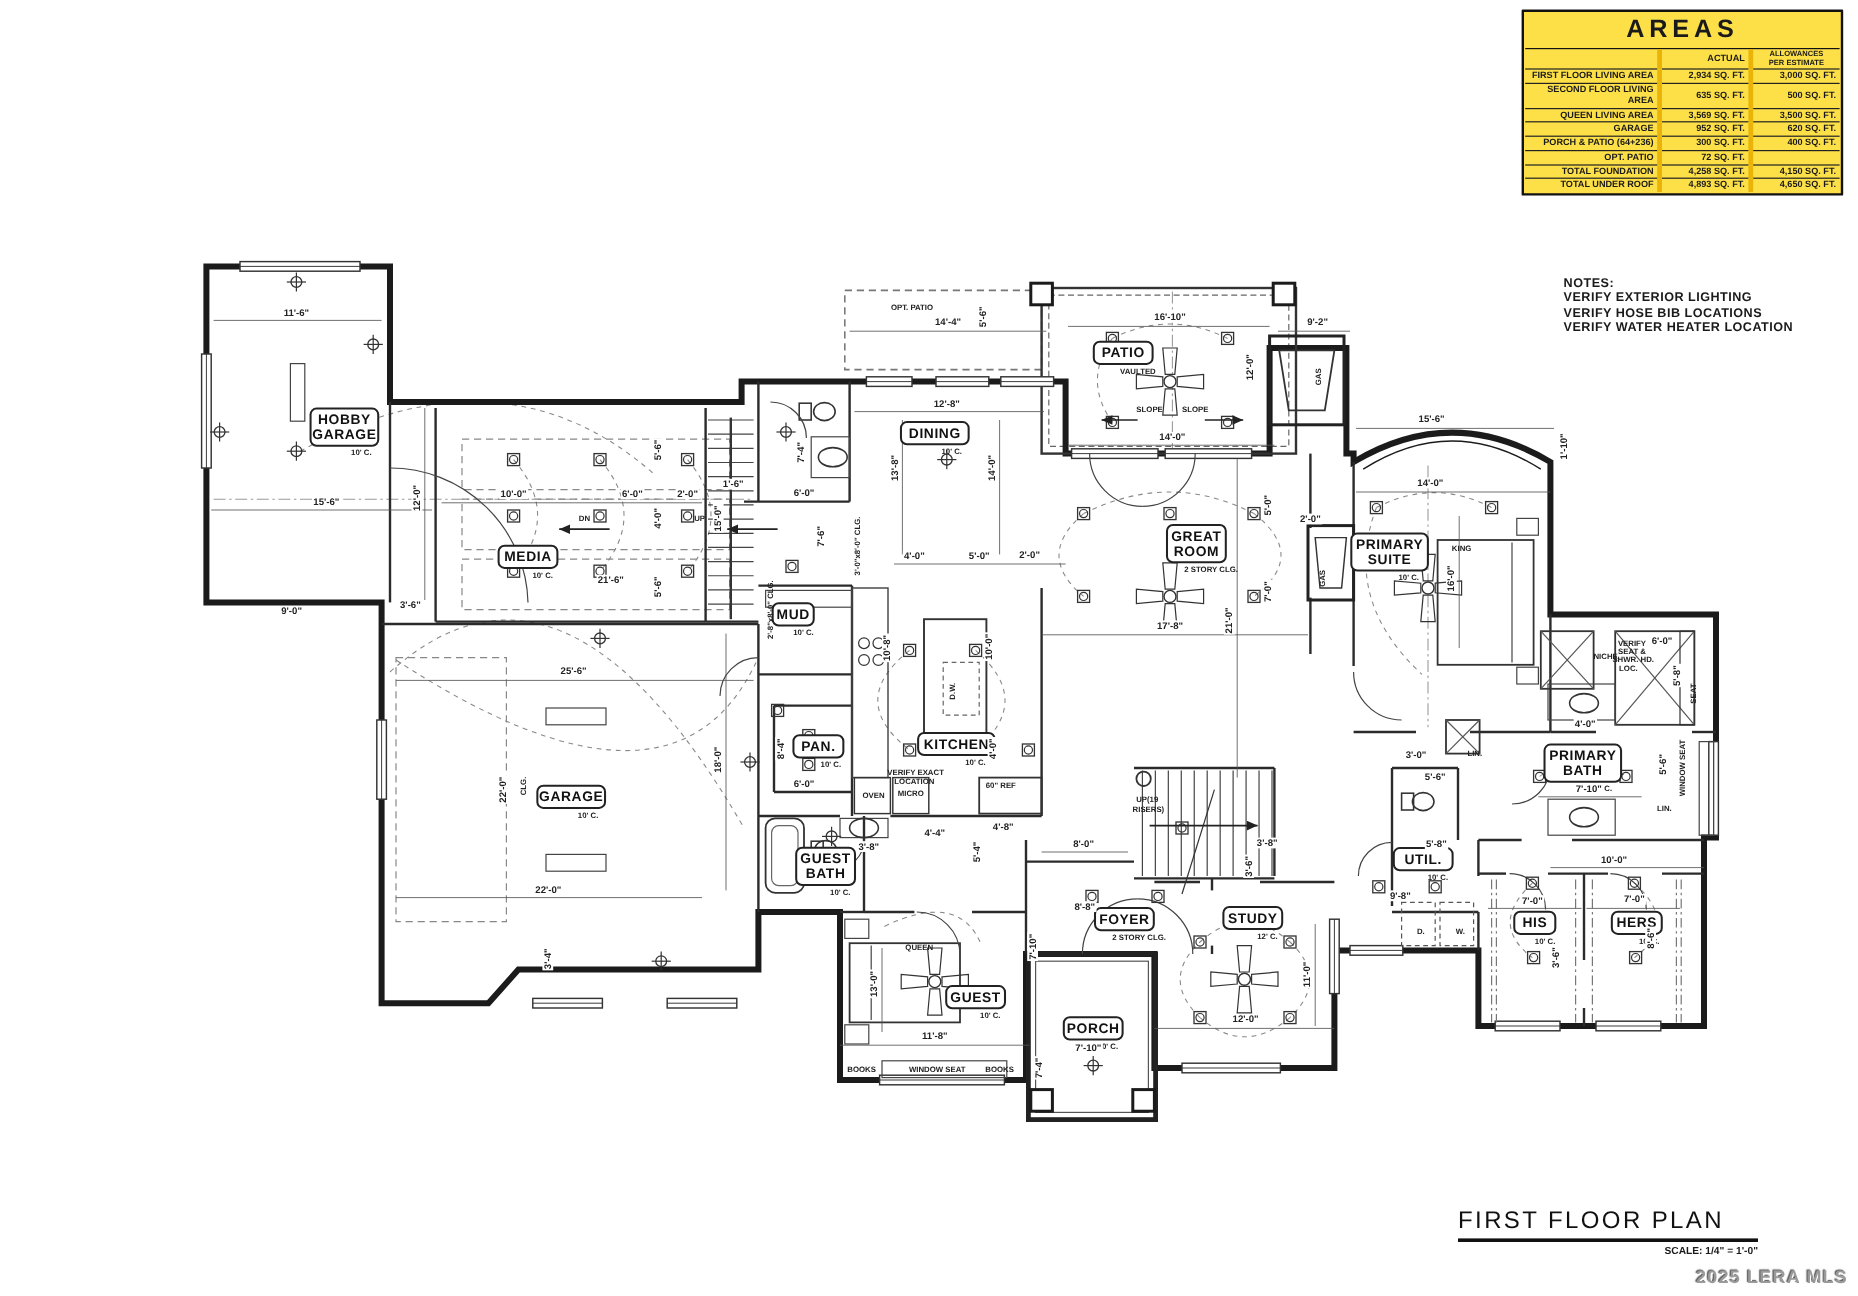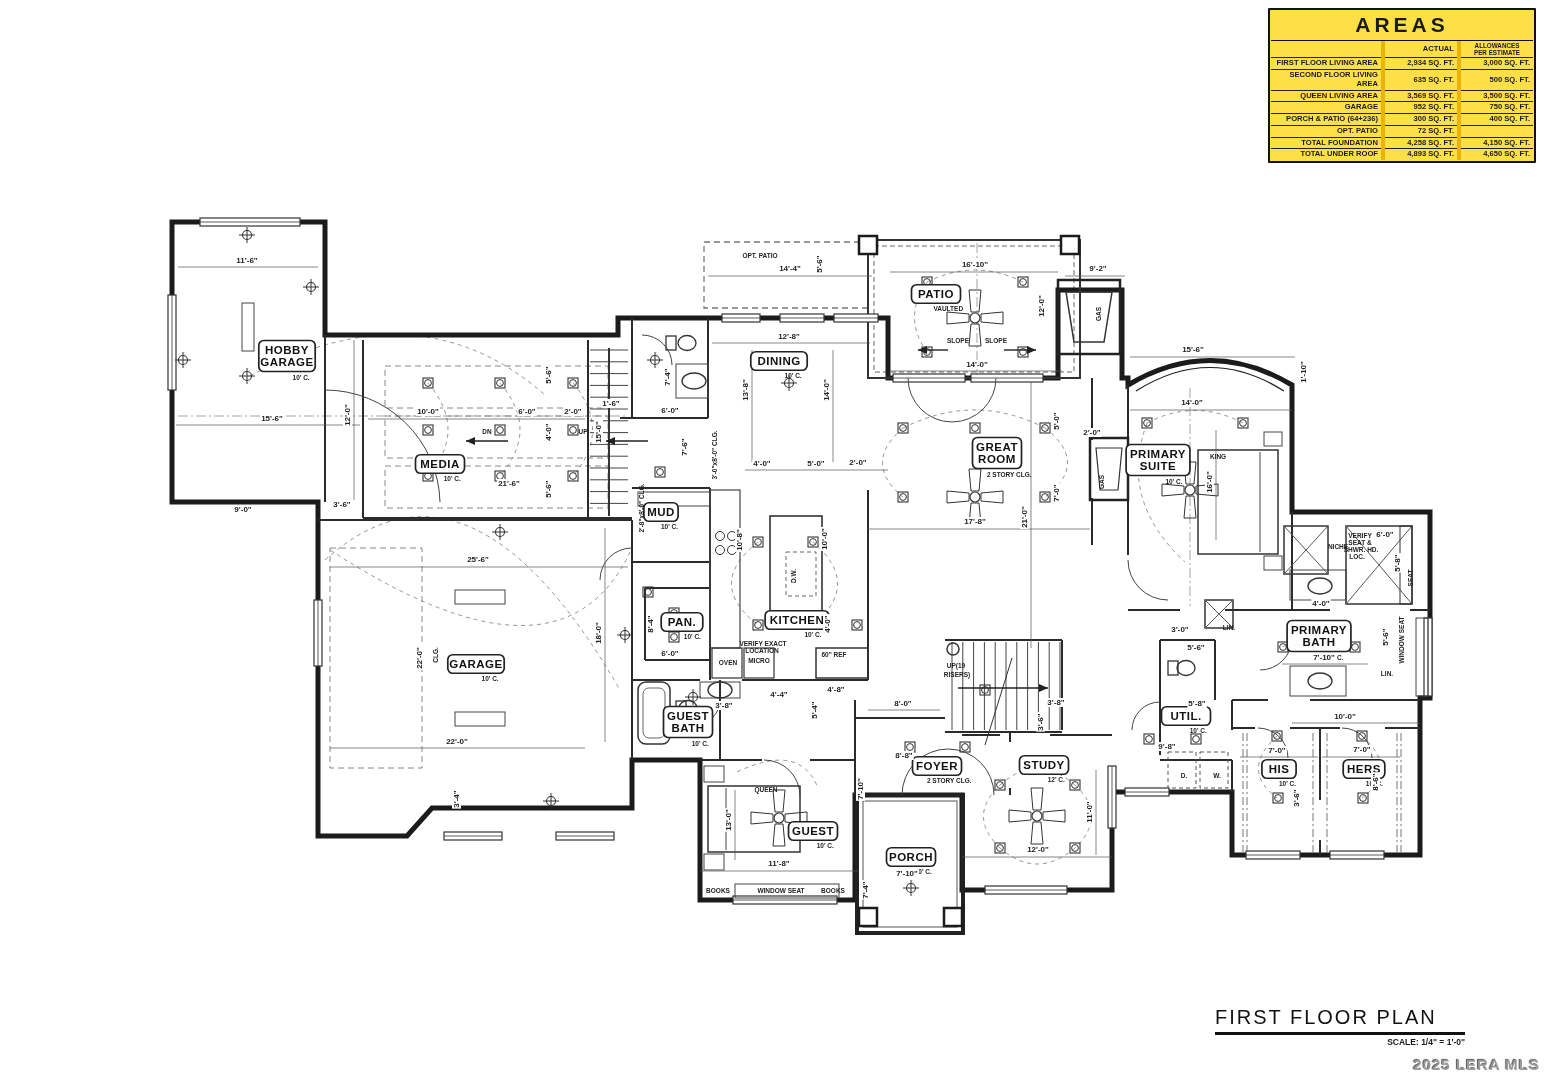--- a/index.html
+++ b/index.html
@@ -907,21 +907,21 @@
             <td class="num">500 SQ. FT.</td>
           </tr>
           <tr>
             <td class="">QUEEN LIVING AREA</td>
             <td class="num">3,569 SQ. FT.</td>
             <td class="num">3,500 SQ. FT.</td>
           </tr>
           <tr>
             <td class="">GARAGE</td>
             <td class="num">952 SQ. FT.</td>
-            <td class="num">750 SQ. FT.</td>
+            <td class="num">620 SQ. FT.</td>
           </tr>
           <tr>
             <td class="">PORCH &amp; PATIO (64+236)</td>
             <td class="num">300 SQ. FT.</td>
             <td class="num">400 SQ. FT.</td>
           </tr>
           <tr>
             <td class="">OPT. PATIO</td>
             <td class="num">72 SQ. FT.</td>
             <td class="num"></td>
@@ -933,20 +933,24 @@
           </tr>
           <tr>
             <td class="">TOTAL UNDER ROOF</td>
             <td class="num">4,893 SQ. FT.</td>
             <td class="num">4,650 SQ. FT.</td>
           </tr>
         </tbody>
   </table>
 </div>
 
+<div class="notes"><span>NOTES:</span><span id="notes-lines">
+VERIFY EXTERIOR LIGHTING
+VERIFY HOSE BIB LOCATIONS
+VERIFY WATER HEATER LOCATION</span></div>
 
 <div class="titleblock">
   <div class="t">FIRST FLOOR PLAN</div>
   <div class="rule"></div>
   <div class="s">SCALE: 1/4" = 1'-0"</div>
 </div>
 
 <div class="wm">2025 LERA MLS</div>
 
 </div>

